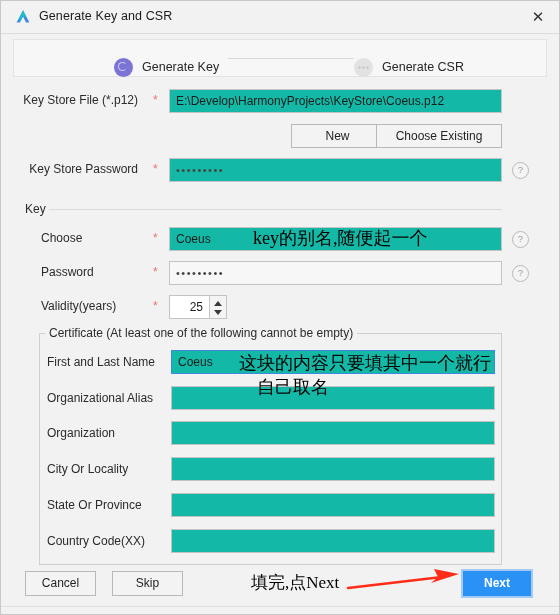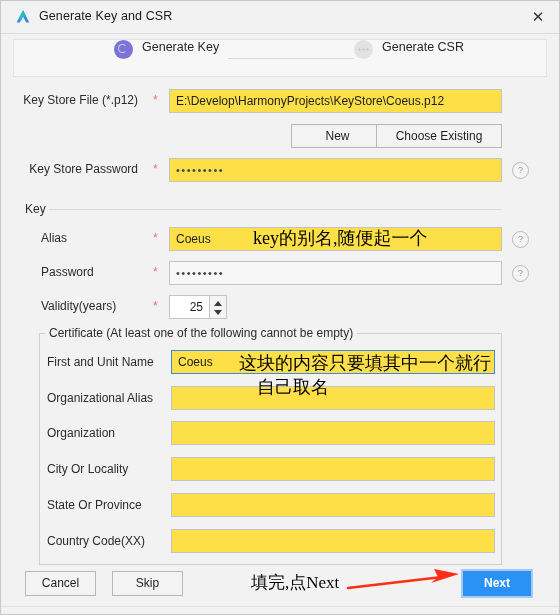--- a/index.html
+++ b/index.html
@@ -40,21 +40,21 @@
   }
 
   
   .stepper{
     position:absolute;left:12px;top:38px;width:534px;height:38px;
     background:#f7f7f7;
     border:1px solid #e3e3e3;
     box-sizing:border-box;
   }
   .step{
-    position:absolute;top:0;height:38px;display:flex;align-items:flex-start;
+    position:absolute;top:8px;height:38px;display:flex;align-items:center;
   }
   .step-active{left:100px;}
   .step-inactive{left:340px;}
   .step-dot{
     width:19px;height:19px;border-radius:50%;
     display:inline-block;position:relative;
   }
   .step-dot.on{
     background:#7b74d6;
   }
@@ -86,21 +86,21 @@
   
   .lbl{
     position:absolute;font-size:12px;color:#2b2b2b;white-space:nowrap;
   }
   .lbl-r{ text-align:right; }
   .req{
     position:absolute;color:#e8736d;font-size:12px;
   }
   .fld{
     position:absolute;
-    background:#fde047;
+    background:#14b8a6;
     border:1px solid #c4c4c4;
     box-sizing:border-box;
     font-family:"Liberation Sans","DejaVu Sans",sans-serif;
     font-size:12px;color:#1c1c1c;
     padding:0 6px;
     line-height:22px;
     height:24px;
     outline:none;
   }
   .fld.focused{
@@ -214,21 +214,21 @@
   <div class="btn" style="left:375px;top:123px;width:126px;">Choose Existing</div>
 
   <div class="lbl lbl-r" style="left:0px;top:161px;width:137px;">Key Store Password</div>
   <div class="req" style="left:152px;top:161px;">*</div>
   <div class="fld pw" style="left:168px;top:157px;width:333px;">•••••••••</div>
   <div class="help" style="left:511px;top:161px;">?</div>
 
   <div class="group-title" style="left:20px;top:201px;">Key</div>
   <div class="group-rule" style="left:48px;top:208px;width:453px;"></div>
 
-  <div class="lbl" style="left:40px;top:230px;">Alias</div>
+  <div class="lbl" style="left:40px;top:230px;">Choose</div>
   <div class="req" style="left:152px;top:230px;">*</div>
   <input class="fld" style="left: 168px; top: 226px; width: 333px;" value="Coeus">
   <div class="help" style="left:511px;top:230px;">?</div>
 
   <div class="lbl" style="left:40px;top:264px;">Password</div>
   <div class="req" style="left:152px;top:264px;">*</div>
   <div class="fld pw" style="left:168px;top:260px;width:333px;background:#f7f7f7;">•••••••••</div>
   <div class="help" style="left:511px;top:264px;">?</div>
 
   <div class="lbl" style="left:40px;top:298px;">Validity(years)</div>
@@ -237,21 +237,21 @@
     <input class="spin-input" value="25" style="">
     <div class="spin-btns">
       <span class="spin-up"></span>
       <span class="spin-dn"></span>
     </div>
   </div>
 
   <div class="groupbox" style="left:38px;top:332px;width:463px;height:232px;"></div>
   <div class="groupbox-legend" style="left:44px;top:325px;text-align:right;">Certificate (At least one of the following cannot be empty)</div>
 
-  <div class="lbl" style="left:46px;top:354px;">First and Unit Name</div>
+  <div class="lbl" style="left:46px;top:354px;">First and Last Name</div>
   <input class="fld focused" style="left: 170px; top: 349px; width: 324px;" value="Coeus">
 
   <div class="lbl" style="left:46px;top:390px;">Organizational Alias</div>
   <input class="fld" style="left: 170px; top: 385px; width: 324px;" value="">
 
   <div class="lbl" style="left:46px;top:425px;">Organization</div>
   <input class="fld" style="left: 170px; top: 420px; width: 324px;" value="">
 
   <div class="lbl" style="left:46px;top:461px;">City Or Locality</div>
   <input class="fld" style="left: 170px; top: 456px; width: 324px;" value="">

